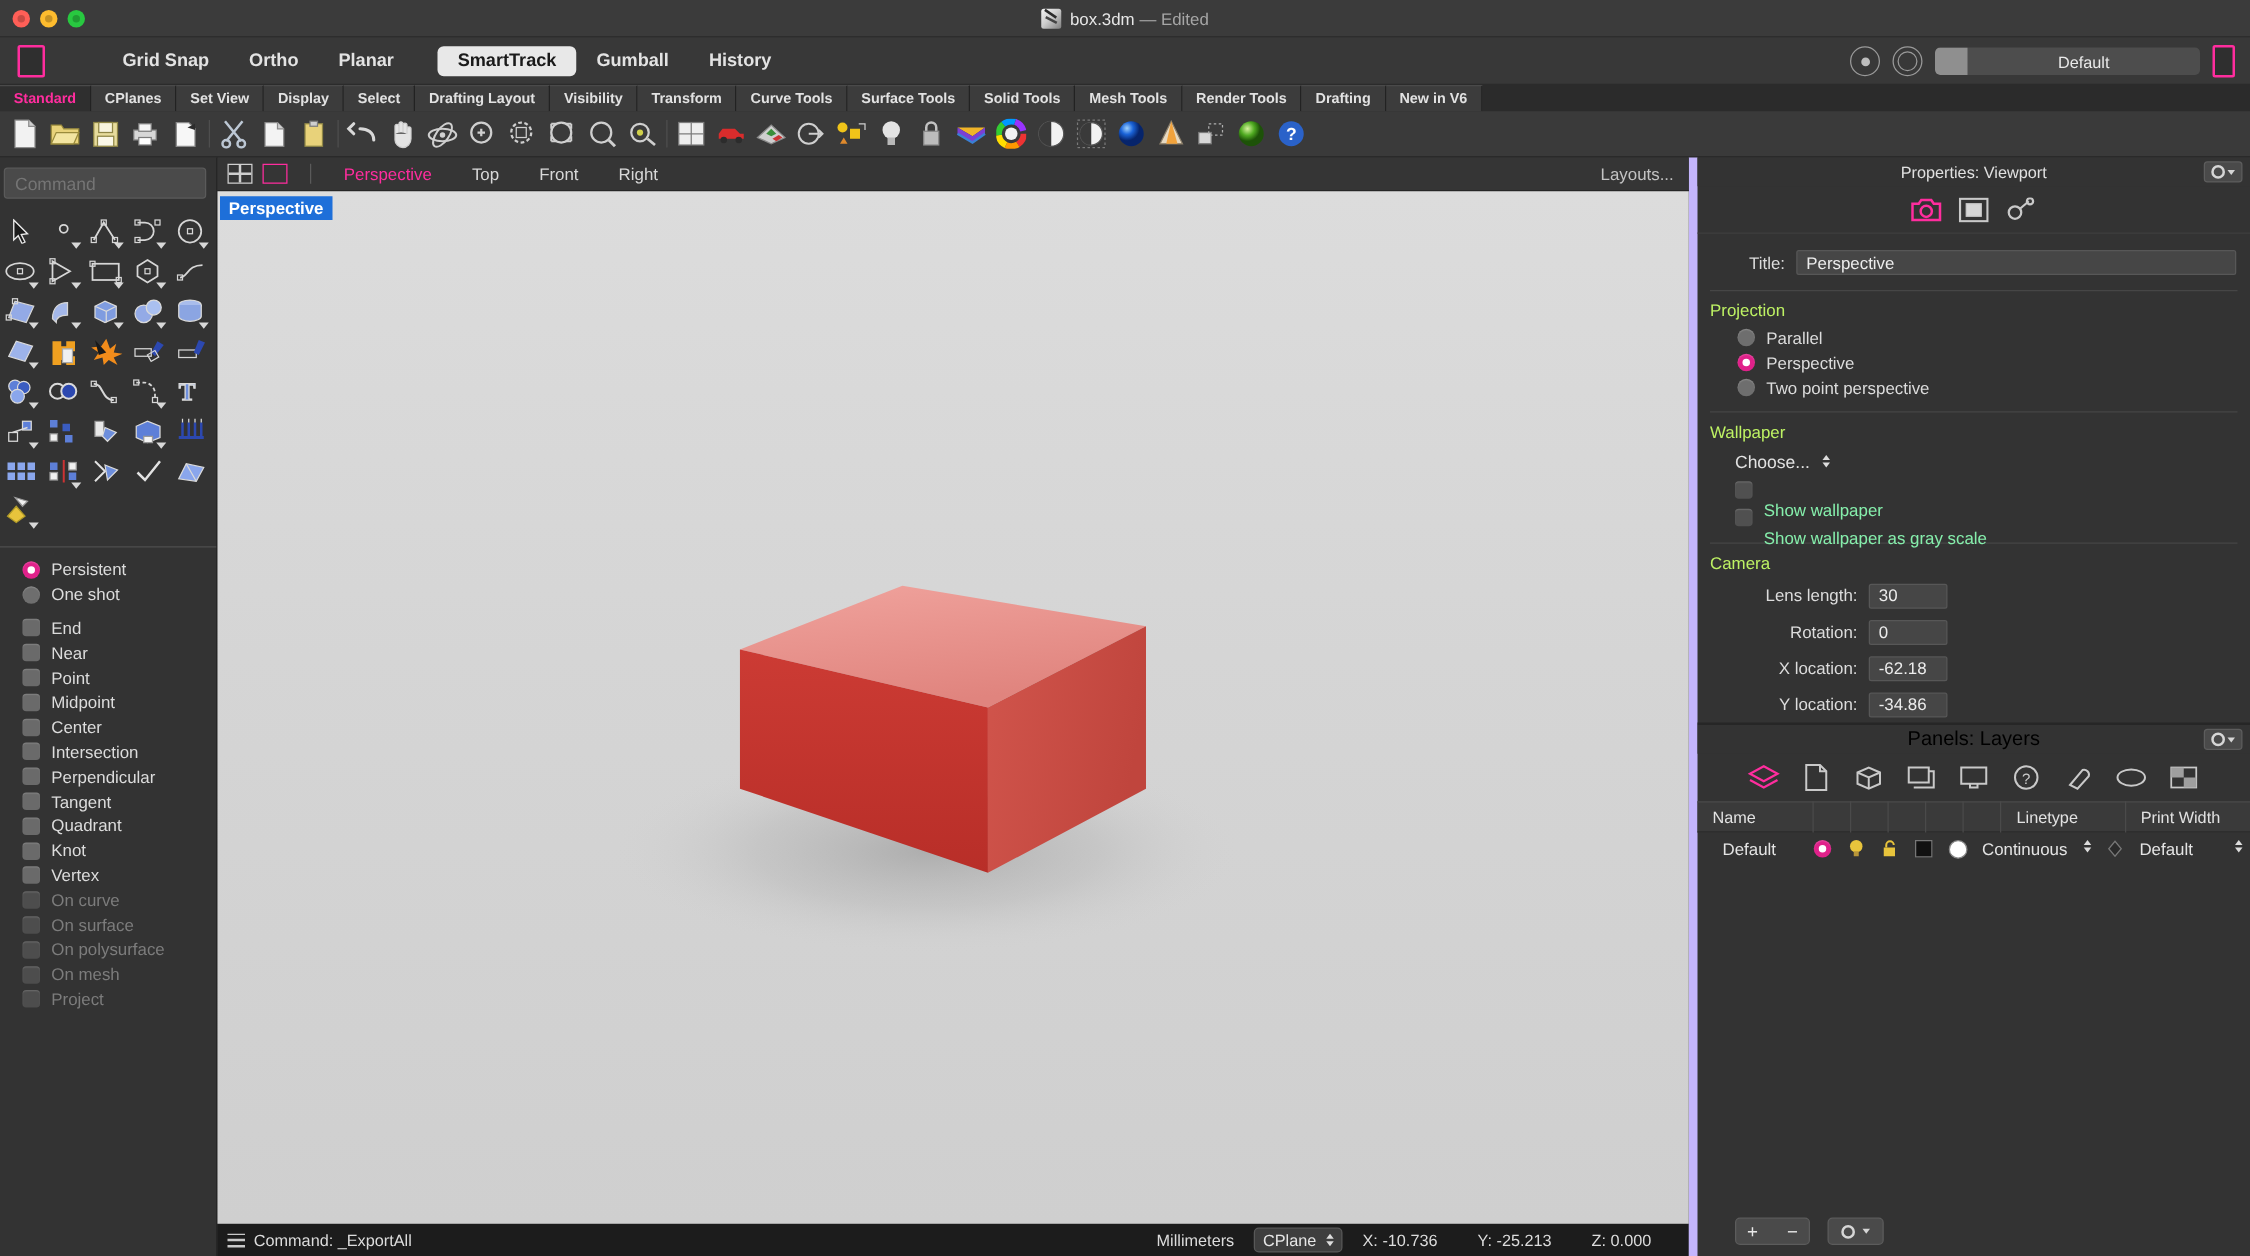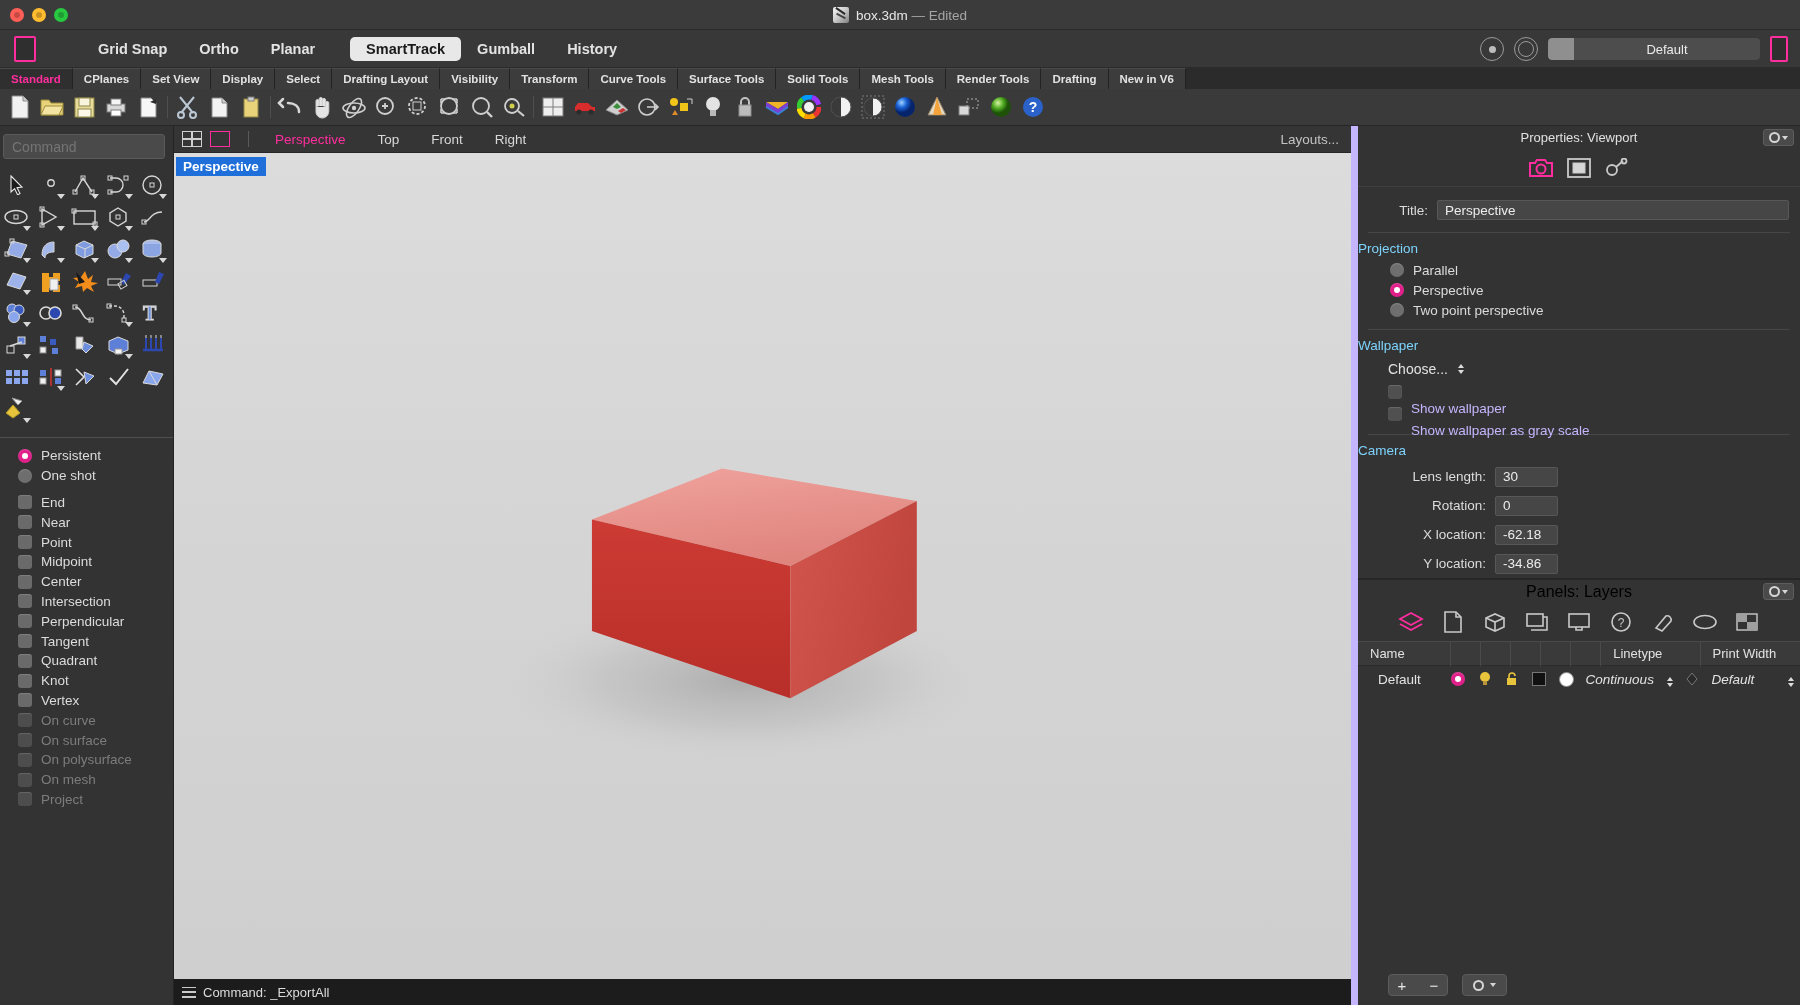--- a/index.html
+++ b/index.html
@@ -124,40 +124,40 @@
   .ptoolbar { height:38px; flex:0 0 38px; display:flex; align-items:center; justify-content:center; gap:12px;
      border-bottom:1px solid #3f3f3f; }
   .pti { width:26px; height:24px; display:flex; align-items:center; justify-content:center; }
   .propbody { flex:0 0 auto; padding:10px 0 0 0; }
   .prow2 { display:flex; align-items:center; height:26px; padding-left:8px; }
   .plab { width:62px; text-align:right; font-size:13.5px; color:#dcdcdc; margin-right:9px; }
   .pfield { height:20px; background:#464646; border:1px solid #575757; border-radius:2px;
      color:#ececec; font-size:13.5px; padding:1px 7px; display:flex; align-items:center; }
   .pvalue { font-size:13.5px; color:#ececec; }
   .psep { height:1px; background:#464646; margin:9px 10px 8px 10px; }
-  .pgroup { font-size:13.5px; color:#7dd3fc; padding-left:0; margin-bottom:4px; }
+  .pgroup { font-size:13.5px; color:#bef264; padding-left:10px; margin-bottom:4px; }
   .pradio { display:flex; align-items:center; height:20px; padding-left:32px; }
   .pradio .olabel { font-size:13.5px; }
   .pcheck { display:flex; align-items:center; height:22px; padding-left:30px; }
-  .pcheck .olabel { color:#c4b5fd;margin-top:32px; }
+  .pcheck .olabel { color:#86efac;margin-top:32px; }
   .pcheck .cbx { background:#505050; }
   .choose { display:flex; align-items:center; gap:10px; padding-left:30px; height:24px; }
   .choose span { font-size:14px; color:#e2e2e2; }
 
   .layerspanel { flex:1; display:flex; flex-direction:column; border-top:2px solid #262626; min-height:0; }
   .layhdrrow { height:23px; background:#333; display:flex; align-items:center; justify-content:center; position:relative; }
   .laytoolbar { height:38px; display:flex; align-items:center; justify-content:center; gap:16px; }
   .layercols { height:25px; background:#3a3a3a; display:flex; align-items:center;
      border-top:1px solid #4a4a4a; border-bottom:1px solid #2b2b2b; font-size:13px; color:#e2e2e2; }
   .lcol { padding:0 12px; display:flex; align-items:center; height:25px; border-right:1px solid #4a4a4a; }
   .layerrow { height:26px; display:flex; align-items:center; font-size:13.5px; color:#e4e4e4; }
   .lcell { display:flex; align-items:center; justify-content:center; height:26px; }
   .swatch { width:14px; height:14px; background:#111; border:1px solid #777; }
   .circlew { width:15px; height:15px; border-radius:50%; background:#fff; border:1px solid #888; }
-  .lt-select { display:flex; align-items:flex-end; justify-content:space-between; width:100%; padding:0 6px;font-style:italic; }
+  .lt-select { display:flex; align-items:flex-start; justify-content:space-between; width:100%; padding:0 6px; }
   .layerbtns { margin-top:auto; height:40px; display:flex; align-items:center; gap:14px; padding-left:30px; }
   .lbtn { height:22px; background:#4a4a4a; border:1px solid #5c5c5c; border-radius:4px; display:flex;
      align-items:center; justify-content:center; gap:6px; padding:0 10px; color:#e8e8e8; font-size:14px; }
   .plusminus { display:flex; }
   .pm { width:26px; height:22px; display:flex; align-items:center; justify-content:center; font-size:15px; color:#e8e8e8;}
 </style>
 </head>
 <body>
 
 <div id="app">
@@ -852,20 +852,33 @@
         </div>
       </div>
 
       <div class="statusbar">
         <span class="sb-ham">
             <i></i>
             <i></i>
             <i></i>
           </span>
         <span>Command: _ExportAll</span>
+        <span class="sb-right">
+          <span class="sb-item">Millimeters</span>
+          <span class="cplanebox">
+            <span>CPlane</span>
+            <span class="chev2">
+                <i class="up"></i>
+                <i class="dn"></i>
+              </span>
+          </span>
+          <span class="sb-item">X: -10.736</span>
+          <span class="sb-item">Y: -25.213</span>
+          <span class="sb-item">Z: 0.000</span>
+        </span>
       </div>
     </div>
 
     <div class="rightcol">
 
       <div class="panelhdr">
         <span class="ptitle">Properties: Viewport</span>
         <span class="gearbtn">
           <span class="gear"></span>
           <span class="caretdn"></span>

